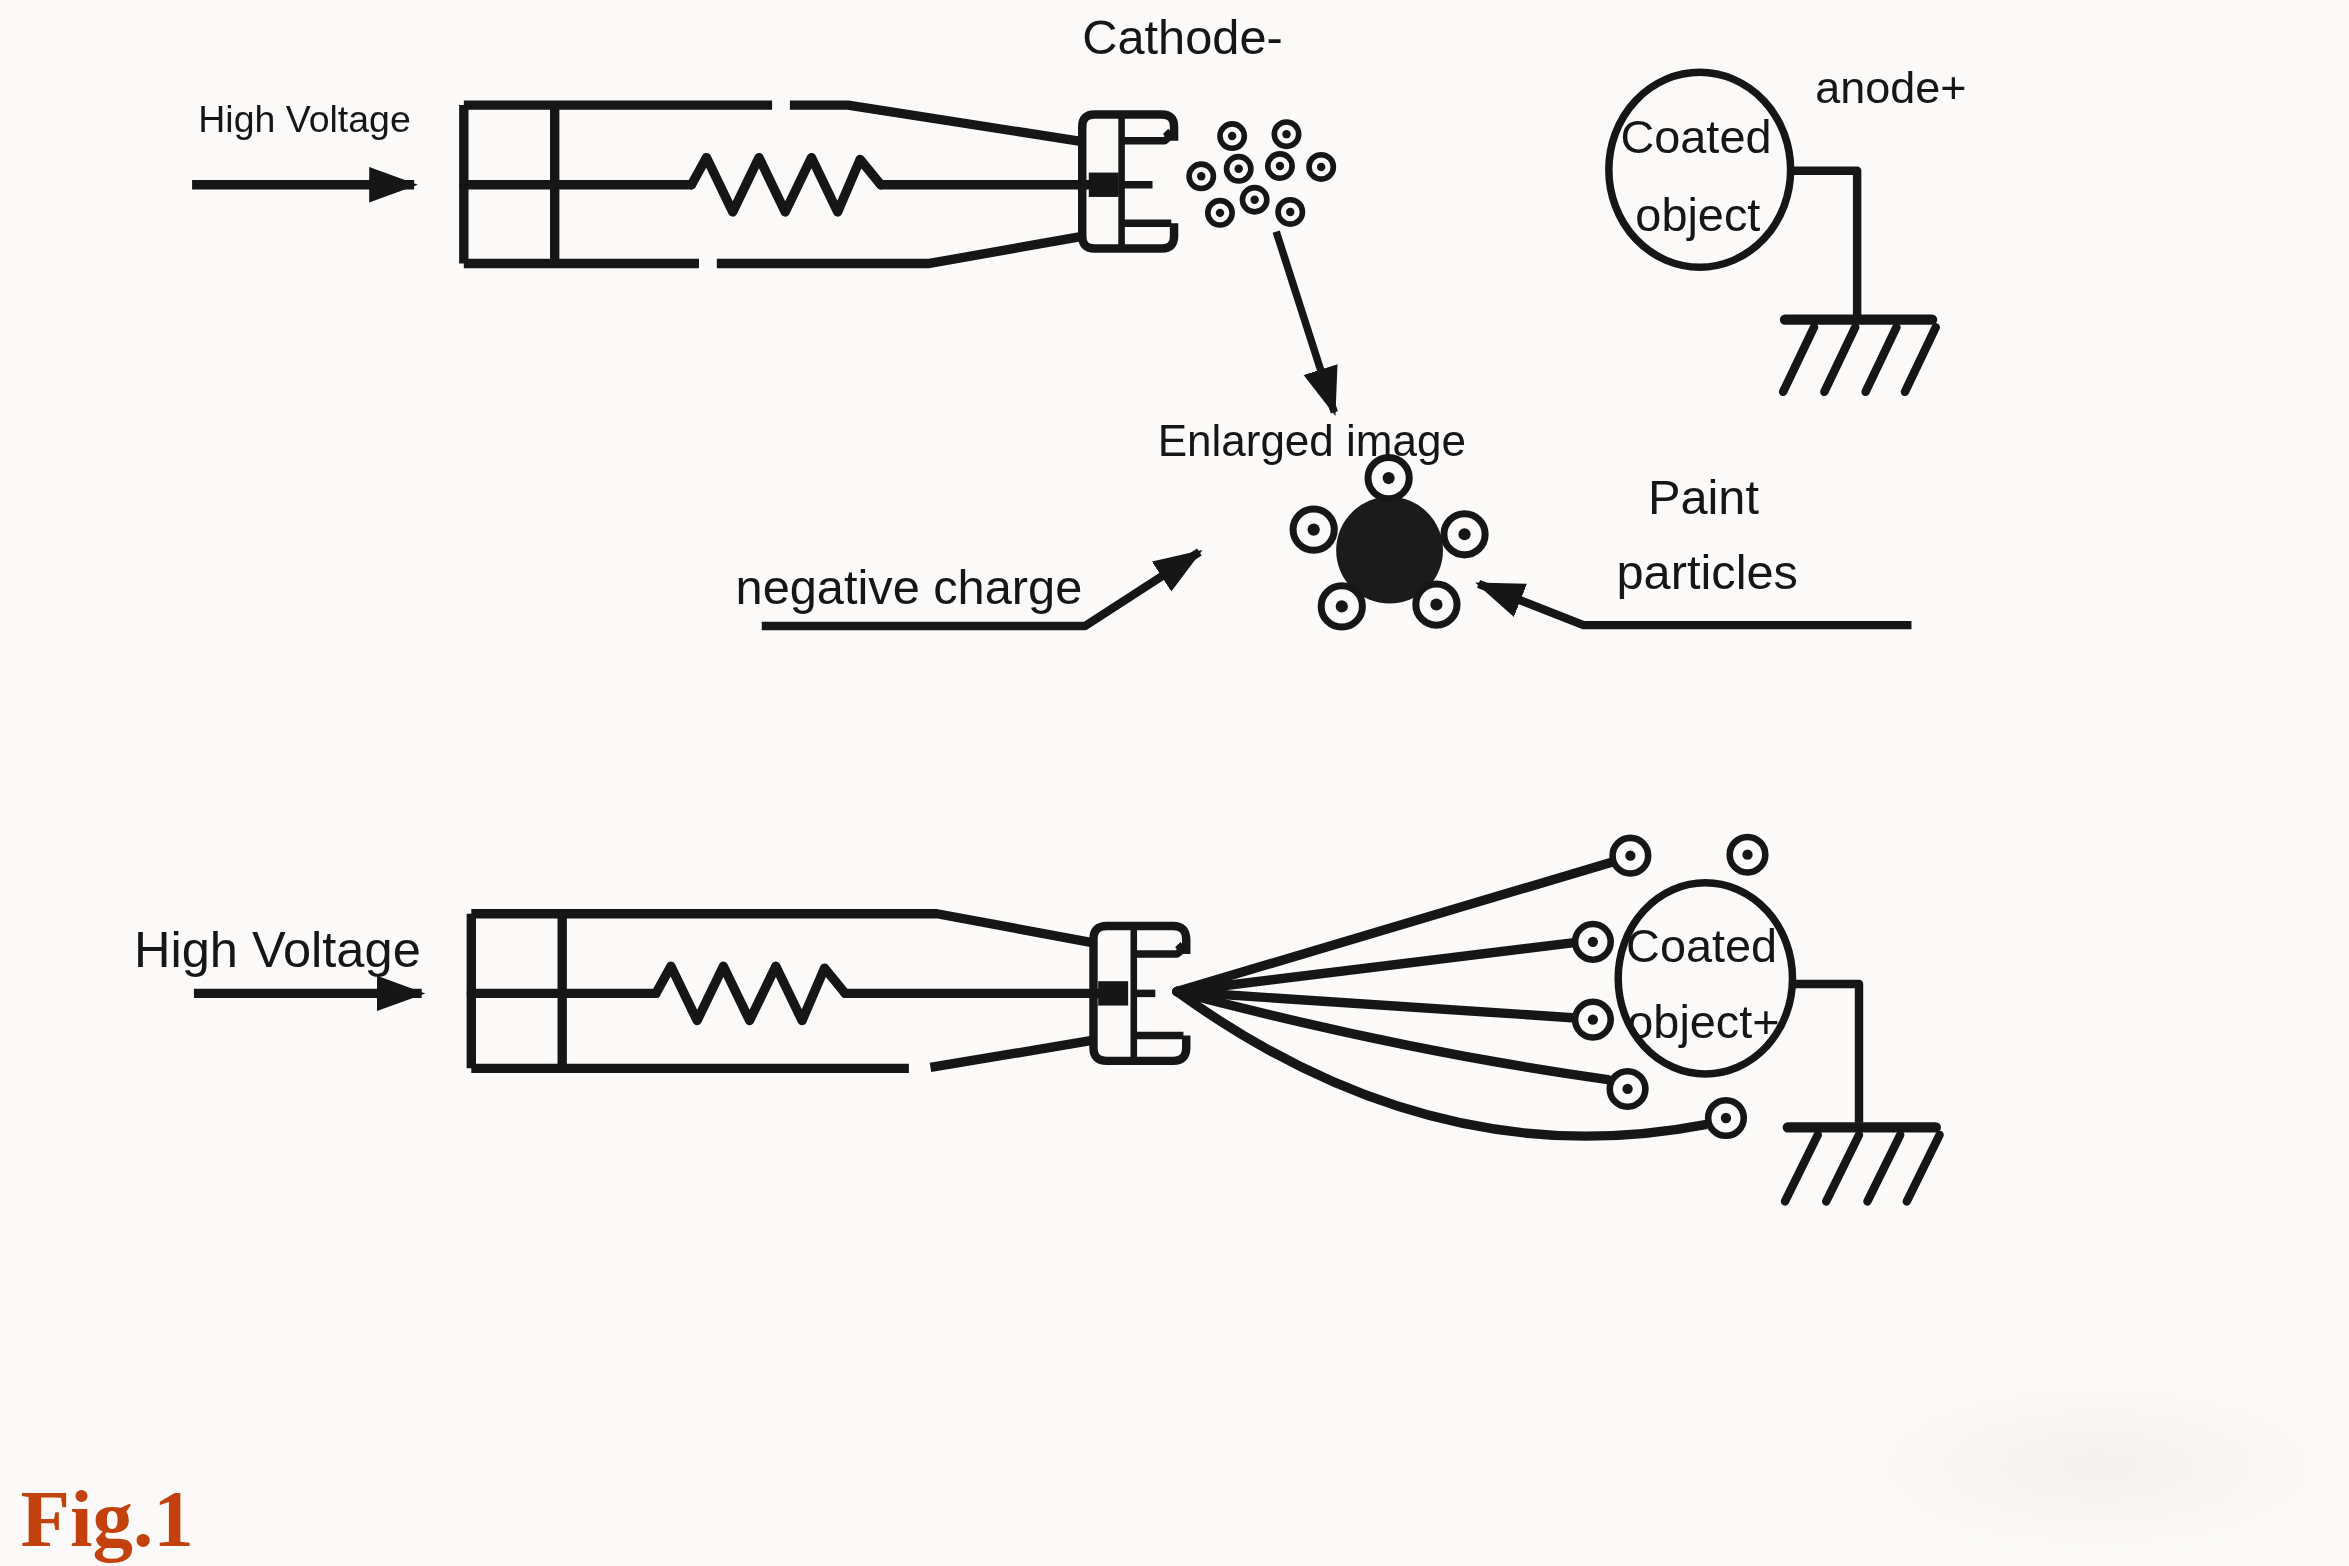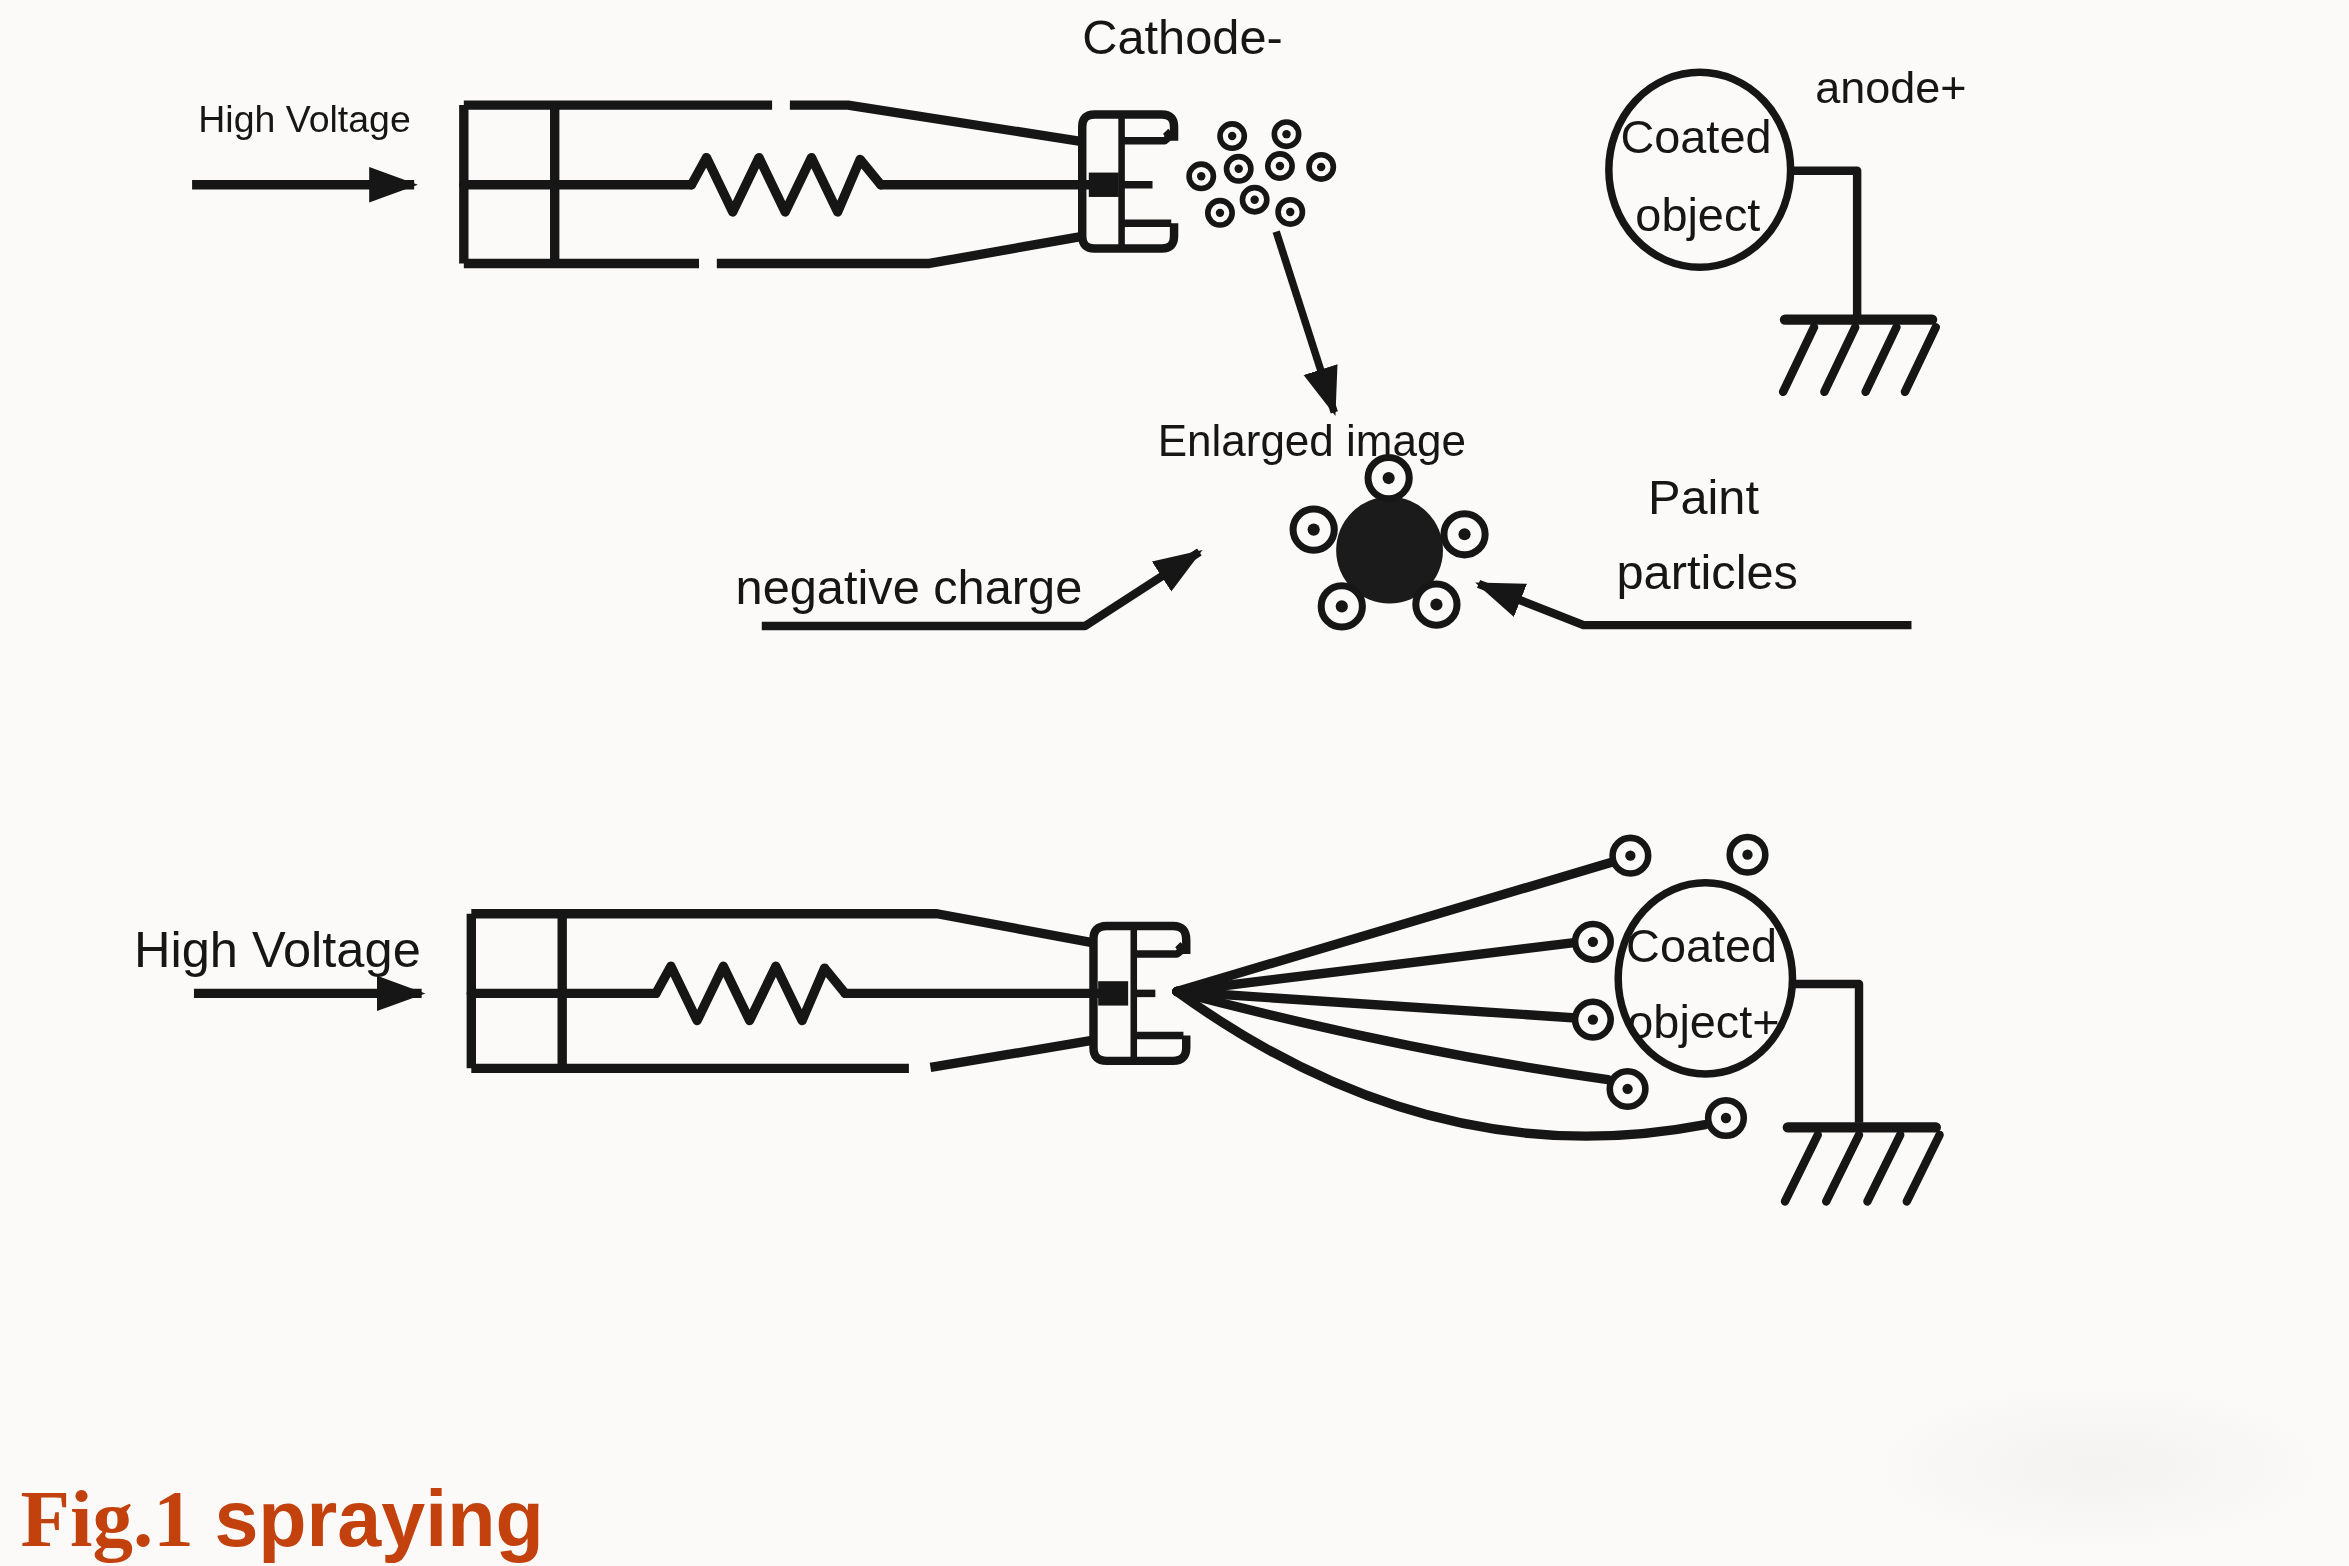--- a/index.html
+++ b/index.html
@@ -234,15 +234,14 @@
       <line x1="1940" y1="1211" x2="1905" y2="1282" stroke-width="9"></line>
       <line x1="1984" y1="1211" x2="1949" y2="1282" stroke-width="9"></line>
       <line x1="2028" y1="1211" x2="1993" y2="1282" stroke-width="9"></line>
       <line x1="2070" y1="1211" x2="2035" y2="1282" stroke-width="9"></line>
     </g>
   </g>
 </svg>
 
 <div id="caption">
   <span class="fig">Fig.1</span>
-  <span class="suffix">spraying</span>
 </div>
 
 
 </body></html>

